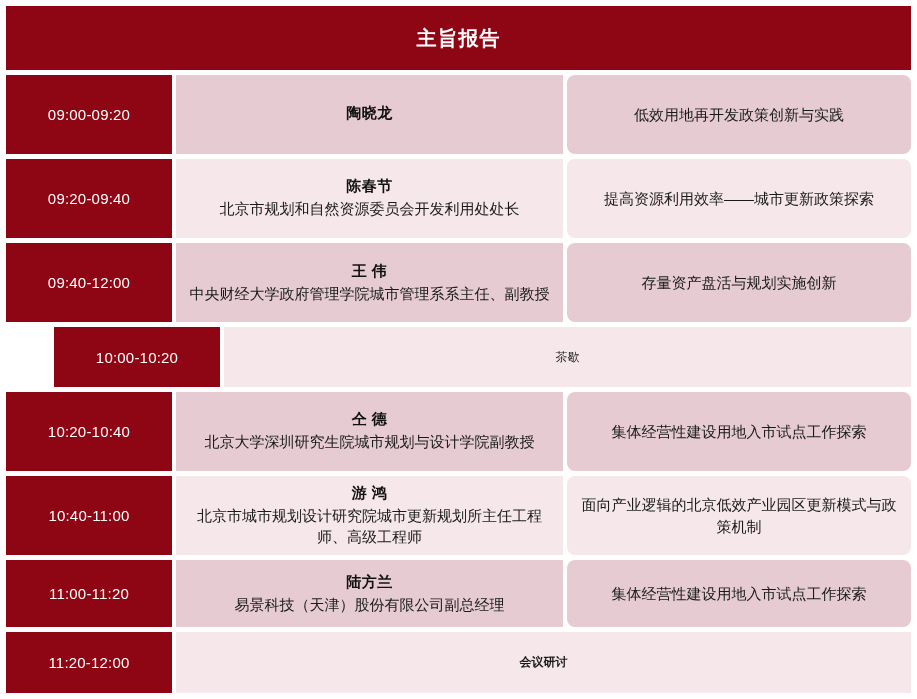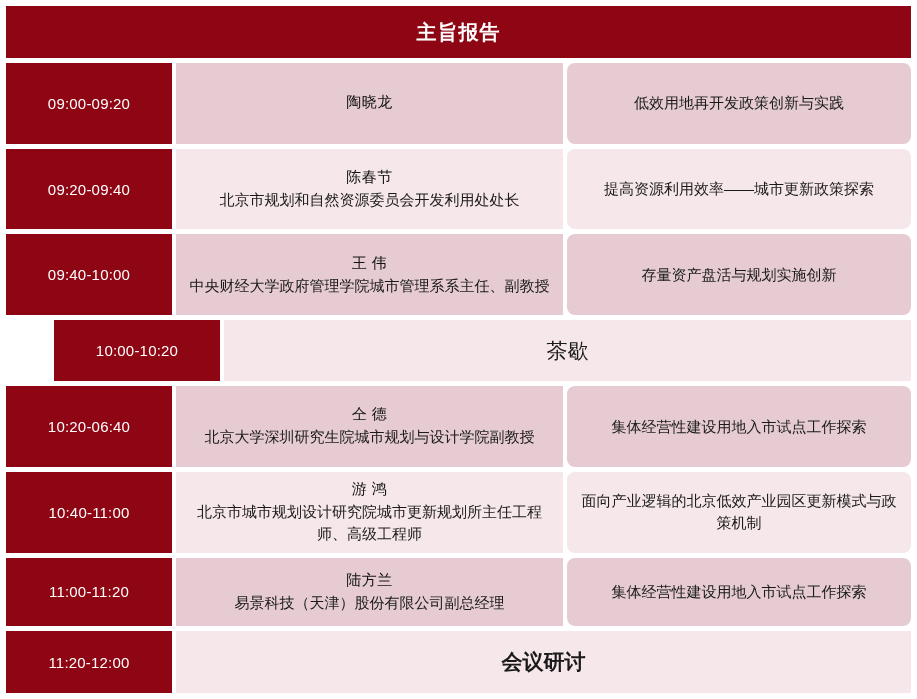--- a/index.html
+++ b/index.html
@@ -19,21 +19,21 @@
     width: 917px;
     height: 699px;
     background: #ffffff;
     display: flex;
     flex-direction: column;
   }
 
   
   .banner {
     margin: 6px 6px 0 6px;
-    height: 52px;
+    height: 64px;
     background: #8e0513;
     color: #ffffff;
     display: flex;
     align-items: center;
     justify-content: center;
     font-size: 20px;
     font-weight: bold;
     letter-spacing: 1px;
   }
 
@@ -95,37 +95,37 @@
     border-radius: 8px;
   }
 
   .cell-merged {
     flex: 1 1 auto;
     margin-left: 4px;
     display: flex;
     align-items: center;
     justify-content: center;
     text-align: center;
-    font-size: 21px;
+    font-size: 12px;
     color: #1a1a1a;
   }
   .cell-merged.bold { font-weight: bold; }
 
   
   .tint-a .cell-speaker,
   .tint-a .cell-topic,
   .tint-a .cell-merged { background: #e6ccd2; }
 
   .tint-b .cell-speaker,
   .tint-b .cell-topic,
   .tint-b .cell-merged { background: #f6e7ea; }
 
   .speaker-name {
     font-size: 15px;
-    font-weight: normal;
+    font-weight: bold;
     color: #111111;
     margin-bottom: 2px;
     letter-spacing: 0.5px;
   }
   .speaker-affil {
     font-size: 15px;
     color: #1a1a1a;
     line-height: 1.42;
   }
 </style>
@@ -149,35 +149,35 @@
     <div class="row r-speaker tint-b">
       <div class="cell-time">09:20-09:40</div>
       <div class="cell-speaker">
         <div class="speaker-name">陈春节</div>
         <div class="speaker-affil">北京市规划和自然资源委员会开发利用处处长</div>
       </div>
       <div class="cell-topic">提高资源利用效率——城市更新政策探索</div>
     </div>
 
     <div class="row r-speaker tint-a">
-      <div class="cell-time">09:40-10:00</div>
+      <div class="cell-time">09:40-12:00</div>
       <div class="cell-speaker">
         <div class="speaker-name">王 伟</div>
         <div class="speaker-affil">中央财经大学政府管理学院城市管理系系主任、副教授</div>
       </div>
       <div class="cell-topic">存量资产盘活与规划实施创新</div>
     </div>
 
     <div class="row r-break tint-b">
       <div class="cell-time">10:00-10:20</div>
       <div class="cell-merged">茶歇</div>
     </div>
 
     <div class="row r-speaker tint-a">
-      <div class="cell-time">10:20-06:40</div>
+      <div class="cell-time">10:20-10:40</div>
       <div class="cell-speaker">
         <div class="speaker-name">仝 德</div>
         <div class="speaker-affil">北京大学深圳研究生院城市规划与设计学院副教授</div>
       </div>
       <div class="cell-topic">集体经营性建设用地入市试点工作探索</div>
     </div>
 
     <div class="row r-speaker tint-b">
       <div class="cell-time">10:40-11:00</div>
       <div class="cell-speaker">

